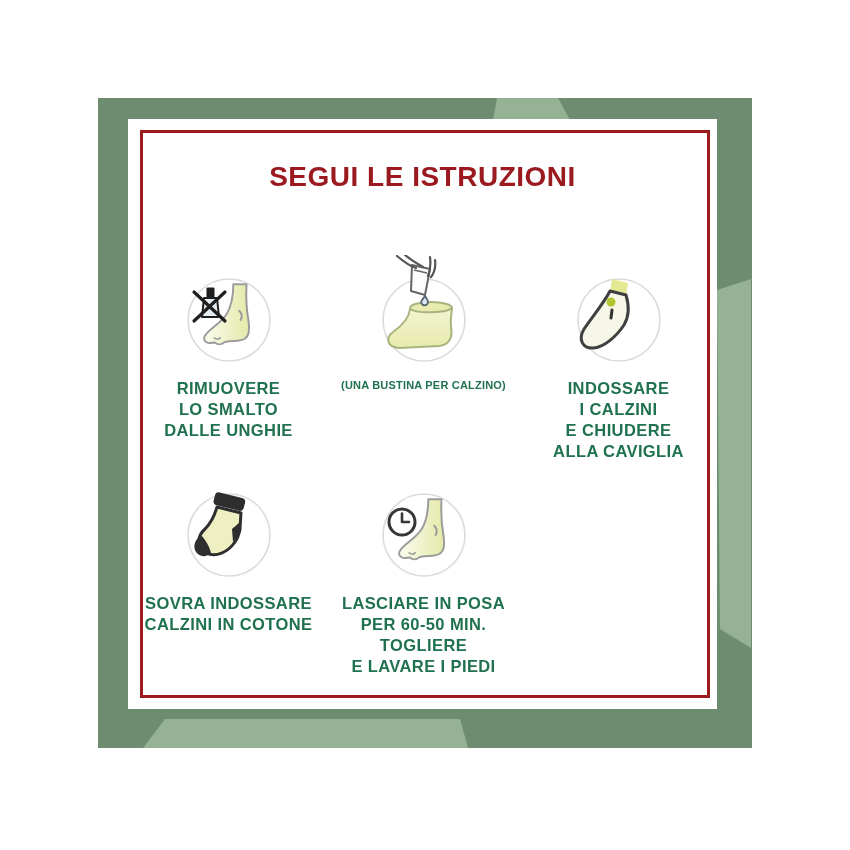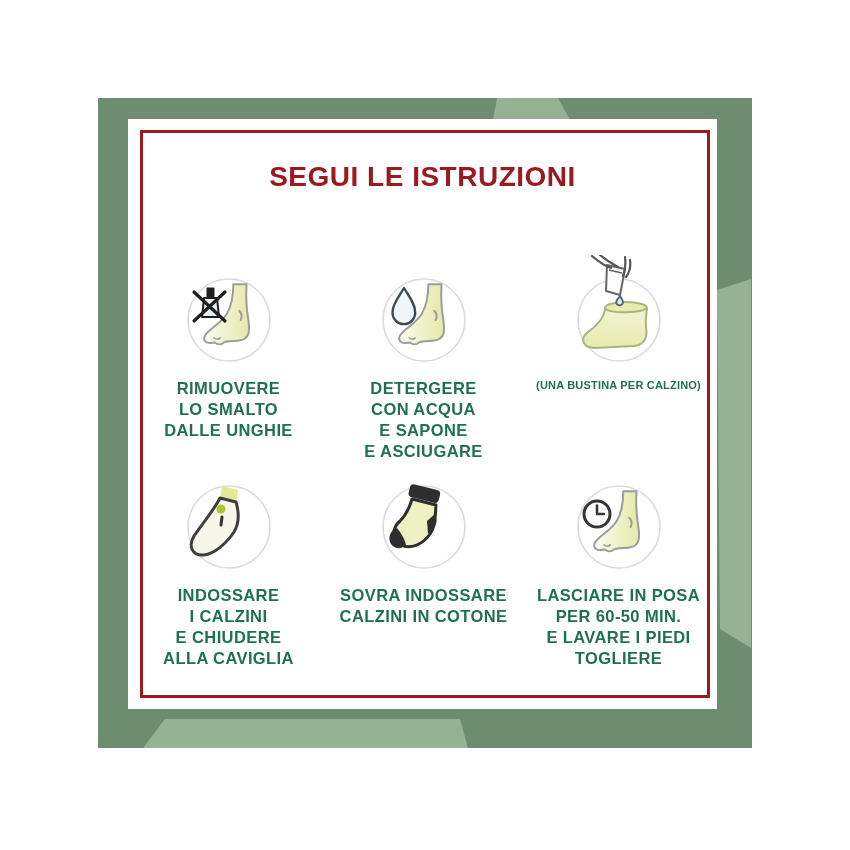--- a/index.html
+++ b/index.html
@@ -5,21 +5,21 @@
   html,body{margin:0;padding:0;background:#ffffff;}
   .stage{position:relative;width:850px;height:850px;background:#ffffff;overflow:hidden;
          font-family:"Liberation Sans",sans-serif;}
   .frame-svg{position:absolute;left:98px;top:98px;}
   .card{position:absolute;left:128px;top:119px;width:589px;height:590px;background:#ffffff;}
   .red-border{position:absolute;left:12px;top:11px;right:7px;bottom:11px;
               border:3px solid #9B1B1F;pointer-events:none;}
   .title{position:absolute;top:41px;left:0;right:0;text-align:center;
          color:#9A1A20;font-weight:bold;font-size:28px;line-height:33px;letter-spacing:.5px;}
   .grid{position:absolute;left:3px;top:159px;display:grid;
-        grid-template-columns:repeat(3,195px);row-gap:23px;}
+        grid-template-columns:repeat(3,195px);row-gap:31px;}
   .cell{display:flex;flex-direction:column;align-items:center;}
   .icon-wrap{width:84px;height:84px;position:relative;}
   .icon-wrap svg{position:absolute;left:-23px;top:-23px;width:130px;height:130px;}
   .step-label{margin-top:16px;text-align:center;color:#20714F;font-weight:bold;
               font-size:16.5px;line-height:21px;letter-spacing:.4px;}
   .step-label div{white-space:nowrap;}
   .step-note{color:#20714F;font-weight:bold;font-size:11px;line-height:15px;
              letter-spacing:.2px;margin-top:16px;white-space:nowrap;text-align:right;}
 </style>
 </head>
@@ -73,39 +73,20 @@
             <path d="M30,37 L61,66 M61,37 L30,66" fill="none" stroke="#1F1F1F" stroke-width="3.2" stroke-linecap="round"></path>
           </svg>
         </div>
         <div class="step-label">
           <div>RIMUOVERE</div>
           <div>LO SMALTO</div>
           <div>DALLE UNGHIE</div>
         </div>
       </div>
 
-      <div class="cell">
-        <div class="icon-wrap">
-          <svg viewBox="0 0 130 130">
-            <circle cx="65" cy="65" r="41" fill="#FFFFFF" stroke="#DBDBDB" stroke-width="1.6"></circle>
-            <g transform="translate(33,28) scale(0.66)">
-              <path d="M55,2 C55,20 53,34 45,47 C37,60 23,67 14,77 C8,84 11,91 20,91 L27,90 C31,94 37,94 41,90 L44,89 C56,87 66,89 73,84 C79,80 80,70 78,57 C75,40 74,20 75,2 Z" fill="url(#footGrad)" stroke="#9C9C9C" stroke-width="3" stroke-linejoin="round"></path>
-              <path d="M64,42 C68,46 69,51 66,56" fill="none" stroke="#9C9C9C" stroke-width="3" stroke-linecap="round"></path>
-              <path d="M26,83 C29,86 33,86 35,83" fill="none" stroke="#9C9C9C" stroke-width="2.5" stroke-linecap="round"></path>
-            </g>
-            <path d="M45,33 C51,43 56,49 56,56 A11.3,11.3 0 1,1 33.7,56 C33.7,49 39,43 45,33 Z" fill="#F0F6FA" stroke="#3E4B53" stroke-width="2.4" stroke-linejoin="round"></path>
-          </svg>
-        </div>
-        <div class="step-label">
-          <div>DETERGERE</div>
-          <div>CON ACQUA</div>
-          <div>E SAPONE</div>
-          <div>E ASCIUGARE</div>
-        </div>
-      </div>
 
       <div class="cell">
         <div class="icon-wrap">
           <svg viewBox="0 0 130 130">
             <circle cx="65" cy="65" r="41" fill="#FFFFFF" stroke="#DBDBDB" stroke-width="1.6"></circle>
             <ellipse cx="72" cy="53" rx="21" ry="6" fill="#E7EBAE" stroke="#A9B37E" stroke-width="2"></ellipse>
             <path d="M51,54 C50,63 44,70 34,77 C26,83 28,92 40,93 L80,91 C90,90 94,83 92,72 C91,62 93,57 93,53 C88,58 58,59 51,54 Z" fill="url(#sockGrad)" stroke="#A9B37E" stroke-width="2" stroke-linejoin="round"></path>
             <path d="M53,10 L71,14 L66,40 L52,36 Z" fill="#FDFDFD" stroke="#666666" stroke-width="2" stroke-linejoin="round"></path>
             <path d="M55,15 L68,18" fill="none" stroke="#666666" stroke-width="1.6"></path>
             <path d="M38,1 C45,7 51,11 57,13 M46,0 C53,6 59,9 64,12 M71,2 C72,10 71,16 69,21 M76,5 C77,12 75,18 72,22" fill="none" stroke="#555555" stroke-width="2.2" stroke-linecap="round"></path>
@@ -158,20 +139,20 @@
               <path d="M64,42 C68,46 69,51 66,56" fill="none" stroke="#9C9C9C" stroke-width="3" stroke-linecap="round"></path>
               <path d="M26,83 C29,86 33,86 35,83" fill="none" stroke="#9C9C9C" stroke-width="2.5" stroke-linecap="round"></path>
             </g>
             <circle cx="43" cy="52" r="13" fill="#FFFFFF" stroke="#363636" stroke-width="3"></circle>
             <path d="M43,52 L43,43.5 M43,52 L50,52" fill="none" stroke="#363636" stroke-width="2.6" stroke-linecap="round"></path>
           </svg>
         </div>
         <div class="step-label">
           <div>LASCIARE IN POSA</div>
           <div>PER 60-50 MIN.</div>
+          <div>TOGLIERE</div>
           <div>E LAVARE I PIEDI</div>
-          <div>TOGLIERE</div>
         </div>
       </div>
 
     </div>
   </div>
 </div>
 
 </body></html>

